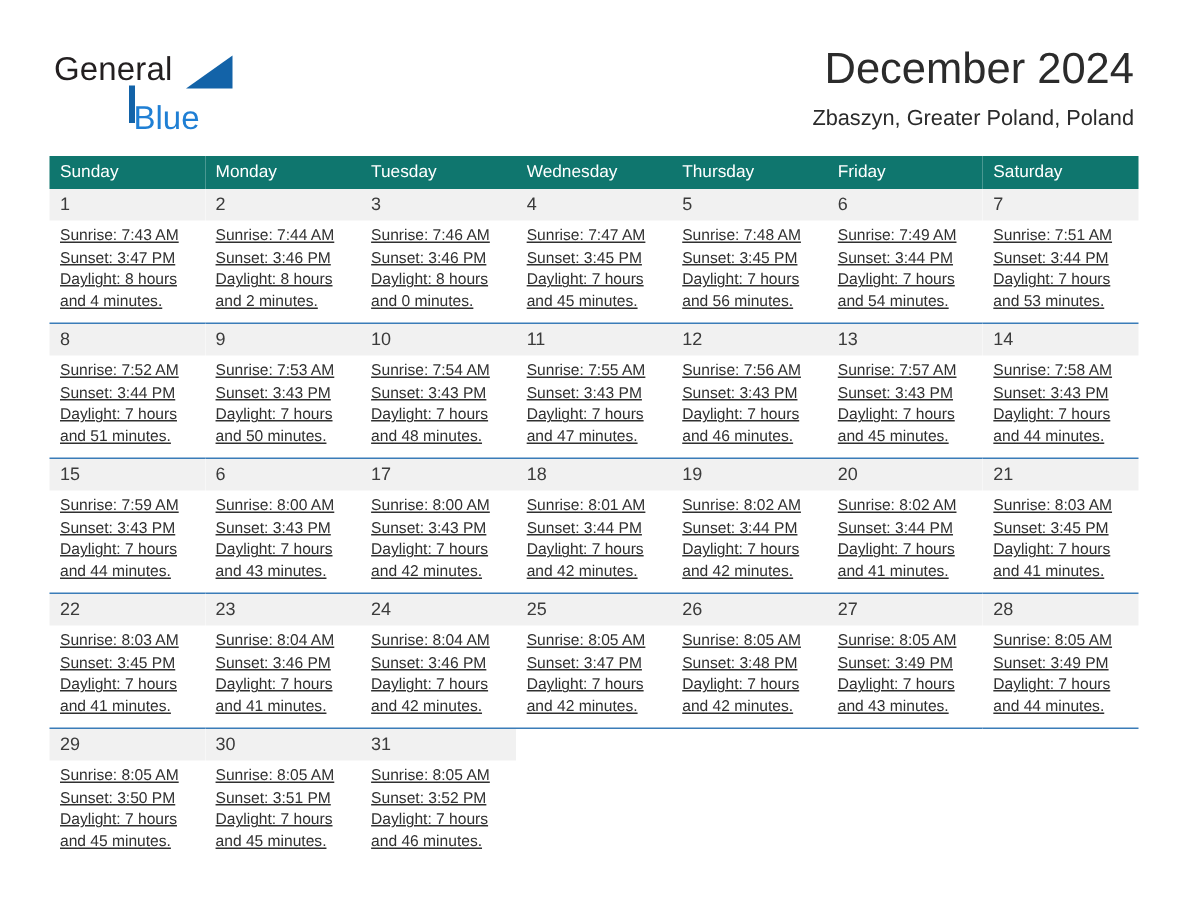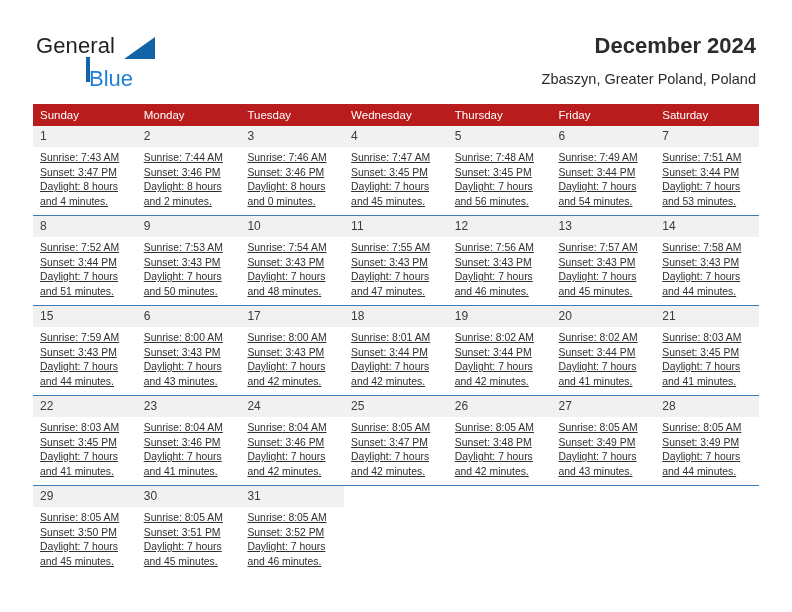--- a/index.html
+++ b/index.html
@@ -71,24 +71,24 @@
     background: #1363a8;
   }
 
   .title-block {
     position: absolute;
     right: 36px;
     top: 28px;
     text-align: right;
   }
   .cal-title {
-    font-size: 22px;
+    font-size: 29px;
     color: #2b2b2b;
     line-height: 36px;
-    font-weight: bold;
+    font-weight: normal;
     margin: 0;
     white-space: nowrap;
   }
   .cal-subtitle {
     font-size: 14.5px;
     color: #2b2b2b;
     line-height: 22px;
     margin: 4px 0 0 0;
     white-space: nowrap;
     font-weight: normal;
@@ -98,21 +98,21 @@
   
   .calendar {
     position: absolute;
     left: 33px;
     top: 104px;
     width: 726px;
     border-collapse: collapse;
     table-layout: fixed;
   }
   .calendar th {
-    background: #b91c1c;
+    background: #0f766e;
     color: #ffffff;
     font-size: 11.5px;
     font-weight: normal;
     text-align: left;
     padding: 4px 0 4px 7px;
     height: 13px;
     line-height: 14px;
     border: none;
     margin-left: 12px;
   }

